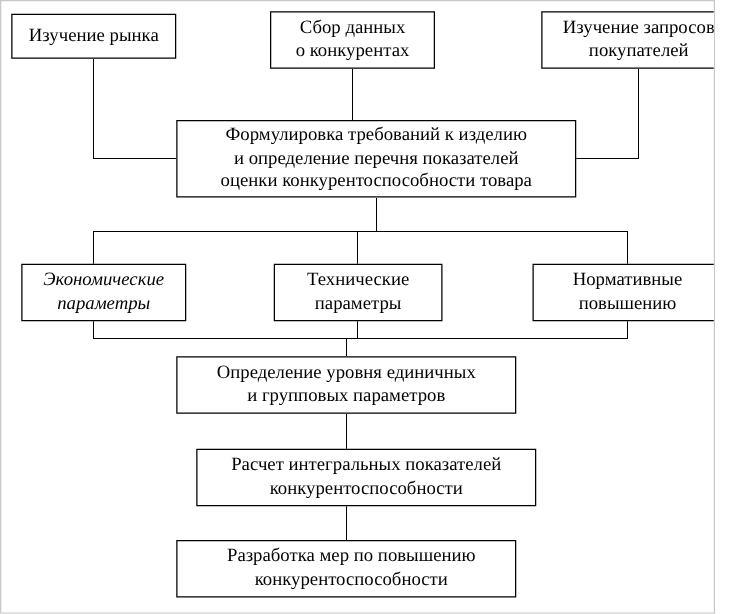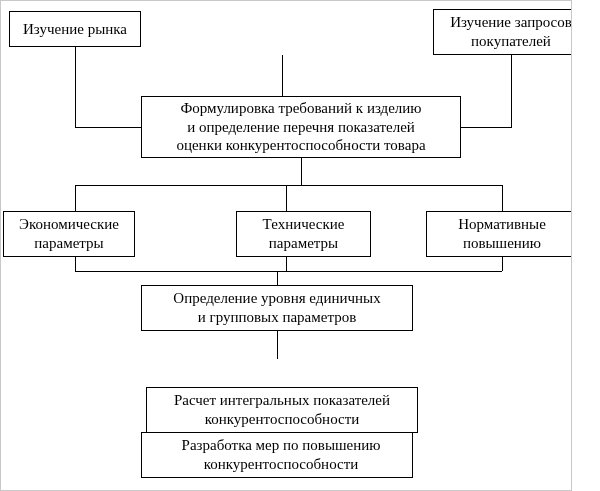--- a/index.html
+++ b/index.html
@@ -63,39 +63,41 @@
     <path d="M285 256 V270" stroke="#000000"></path>
     <path d="M501 256 V270" stroke="#000000"></path>
     <path d="M74 270 H501" stroke="#000000"></path>
     <path d="M276 270 V284" stroke="#000000"></path>
     <path d="M276 330 V358" stroke="#000000"></path>
     <path d="M276 404 V431" stroke="#000000"></path>
   </svg>
 
   <div class="node" style="left:8px;   top:10px;  width:132px; height:36px;">Изучение рынка</div>
 
+  <div class="node" style="left:215px; top:8px;   width:132px; height:46px;">Сбор данных
+о конкурентах</div>
 
   <div class="node" style="left:140px; top:95px;  width:320px; height:62px;">Формулировка требований к изделию
 и определение перечня показателей
 оценки конкурентоспособности товара</div>
 
   <div class="node" style="left:432px; top:8px;   width:156px; height:46px;">Изучение запросов
 покупателей</div>
 
-  <div class="node" style="left:2px;   top:210px; width:132px; height:46px;">Экономические
+  <div class="node" style="left:16px;   top:210px; width:132px; height:46px;font-style:italic;">Экономические
 параметры</div>
 
-  <div class="node" style="left:235px; top:210px; width:135px; height:46px;">Технические
+  <div class="node" style="left:218px; top:210px; width:135px; height:46px;">Технические
 параметры</div>
 
   <div class="node" style="left:425px; top:210px; width:152px; height:46px;">Нормативные
 повышению</div>
 
   <div class="node" style="left:140px; top:284px; width:272px; height:46px;text-align:center;">Определение уровня единичных
 и групповых параметров</div>
 
-  <div class="node" style="left:145px; top:358px; width:272px; height:46px;margin-top:28px;">Расчет интегральных показателей
+  <div class="node" style="left:156px; top:358px; width:272px; height:46px;">Расчет интегральных показателей
 конкурентоспособности</div>
 
   <div class="node" style="left:140px; top:431px; width:272px; height:46px;padding-left:12px;">Разработка мер по повышению
 конкурентоспособности</div>
 
 </div>
 
 </body></html>

